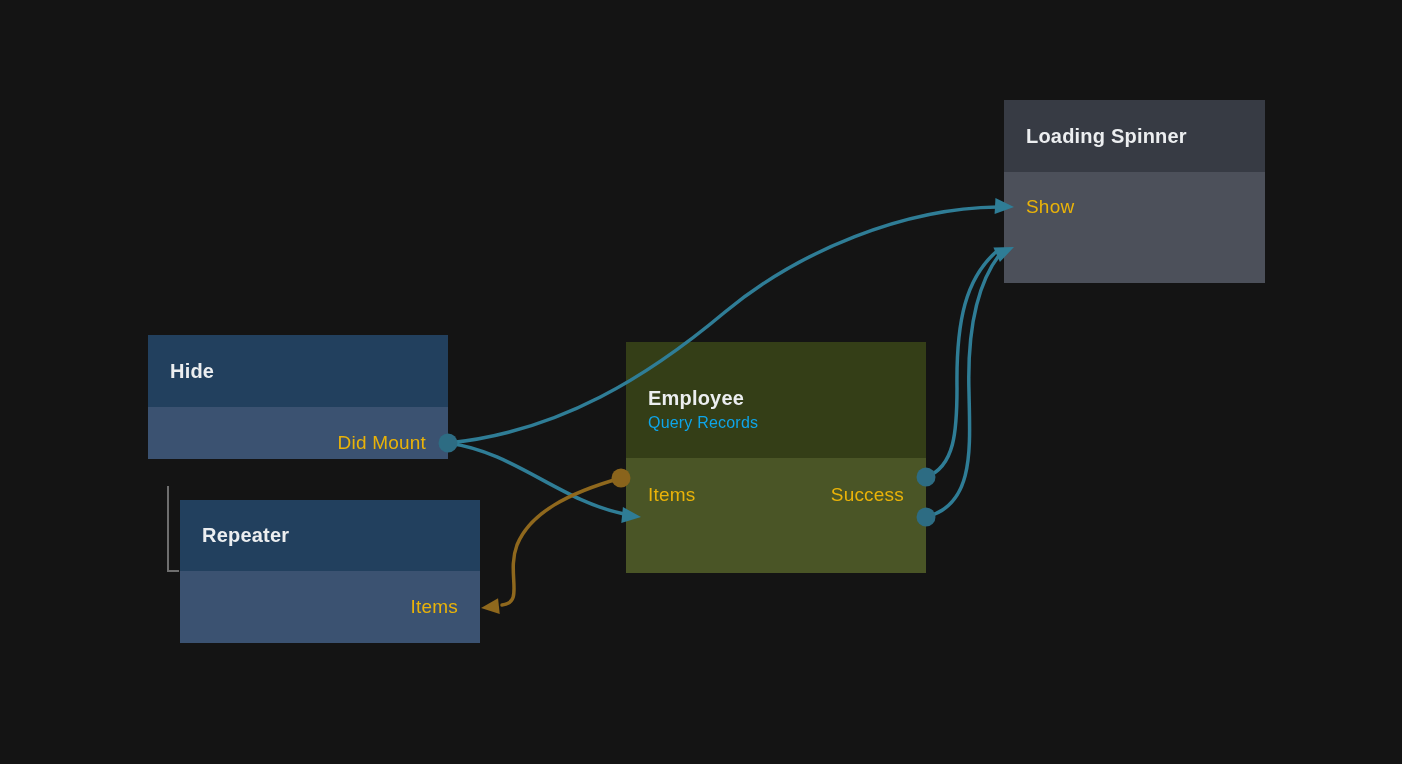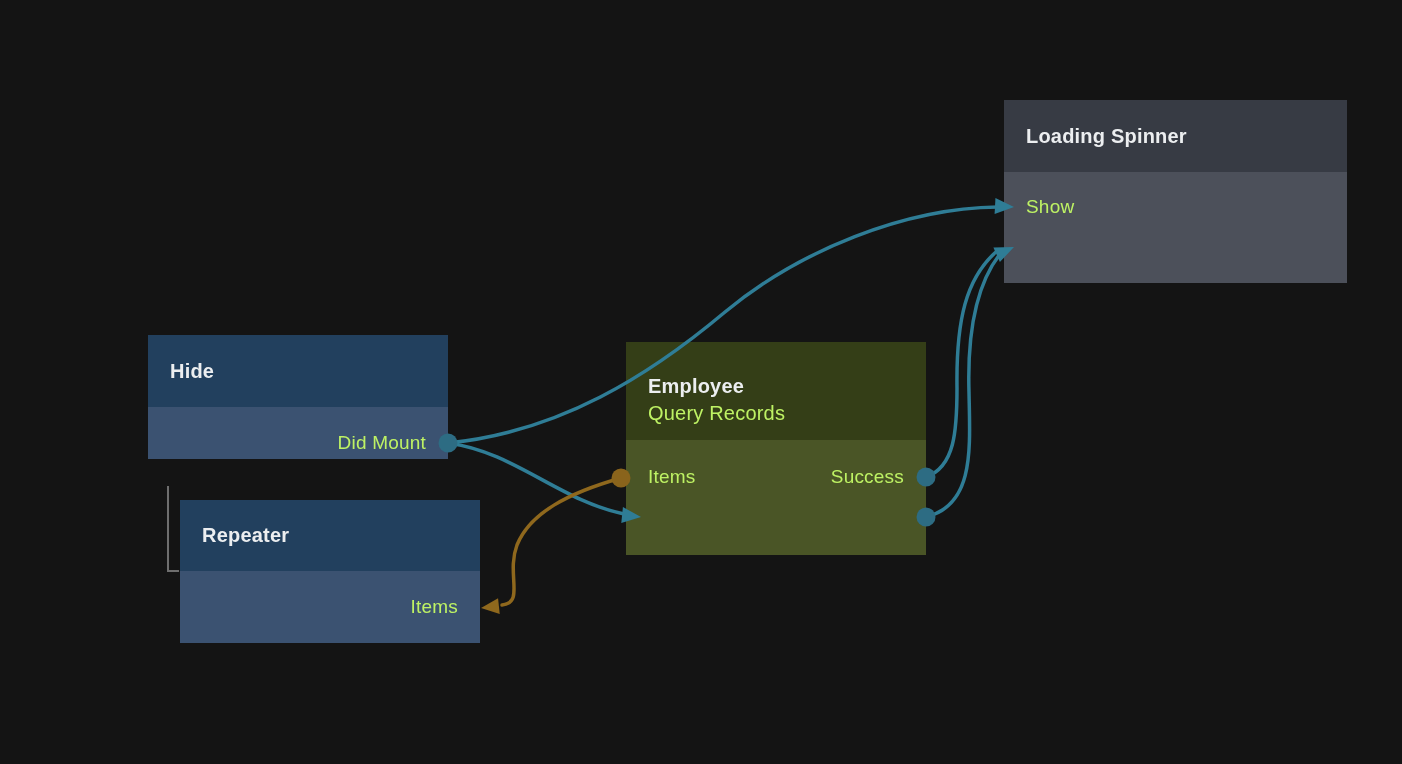--- a/index.html
+++ b/index.html
@@ -7,24 +7,24 @@
   .canvas {
     position:relative;
     width:1402px; height:764px;
     background:#141414;
     overflow:hidden;
     font-family:"Liberation Sans", sans-serif;
   }
   .node { position:absolute; }
   .node-header { display:flex; flex-direction:column; justify-content:center; padding:0 22px; }
   .node-title { font-size:20px; font-weight:700; color:#eceef0; letter-spacing:0.2px; }
-  .node-subtitle { font-size:20px; font-weight:400; color:#bef264; margin-top:4px; letter-spacing:0.2px; }
+  .node-subtitle { font-size:16px; font-weight:400; color:#0ea5e9; margin-top:4px; letter-spacing:0.2px; }
   .node-body { }
   .port-row { height:40px; display:flex; align-items:center; padding:0 22px;
-              font-size:19px; color:#bef264; letter-spacing:0.2px; }
+              font-size:19px; color:#eab308; letter-spacing:0.2px; }
   .port-row.right { justify-content:flex-end; }
   .port-row.split { justify-content:space-between; }
   .port-label { pointer-events:none; }
 
   
   .node-blue  .node-header { background:#22405e; }
   .node-blue  .node-body   { background:#3b5271; }
   .node-green .node-header { background:#343e17; }
   .node-green .node-body   { background:#4a5526; }
   .node-gray  .node-header { background:#373b44; }
@@ -55,33 +55,33 @@
       <div class="node-title">Repeater</div>
     </div>
     <div class="node-body" style="height:72px; padding-top:16px;">
       <div class="port-row right">
         <span class="port-label">Items</span>
       </div>
     </div>
   </div>
 
   <div class="node node-green" style="left:626px; top:342px; width:300px;">
-    <div class="node-header" style="height:98px; padding-top:18px;">
+    <div class="node-header" style="height:116px; padding-top:18px;">
       <div class="node-title">Employee</div>
       <div class="node-subtitle">Query Records</div>
     </div>
     <div class="node-body" style="height:115px; padding-top:17px;">
       <div class="port-row split">
         <span class="port-label">Items</span>
         <span class="port-label">Success</span>
       </div>
     </div>
   </div>
 
-  <div class="node node-gray" style="left:1004px; top:100px; width:343px;">
+  <div class="node node-gray" style="left:1004px; top:100px; width:261px;">
     <div class="node-header" style="height:72px;">
       <div class="node-title">Loading Spinner</div>
     </div>
     <div class="node-body" style="height:111px; padding-top:15px;">
       <div class="port-row">
         <span class="port-label">Show</span>
       </div>
     </div>
   </div>
 

